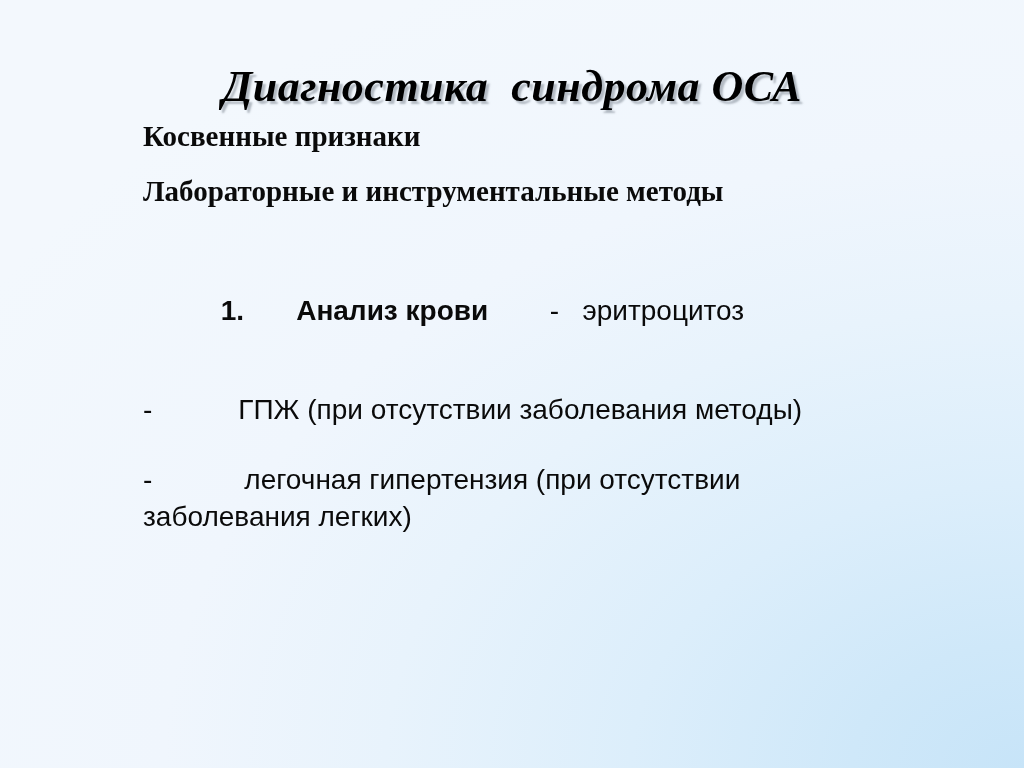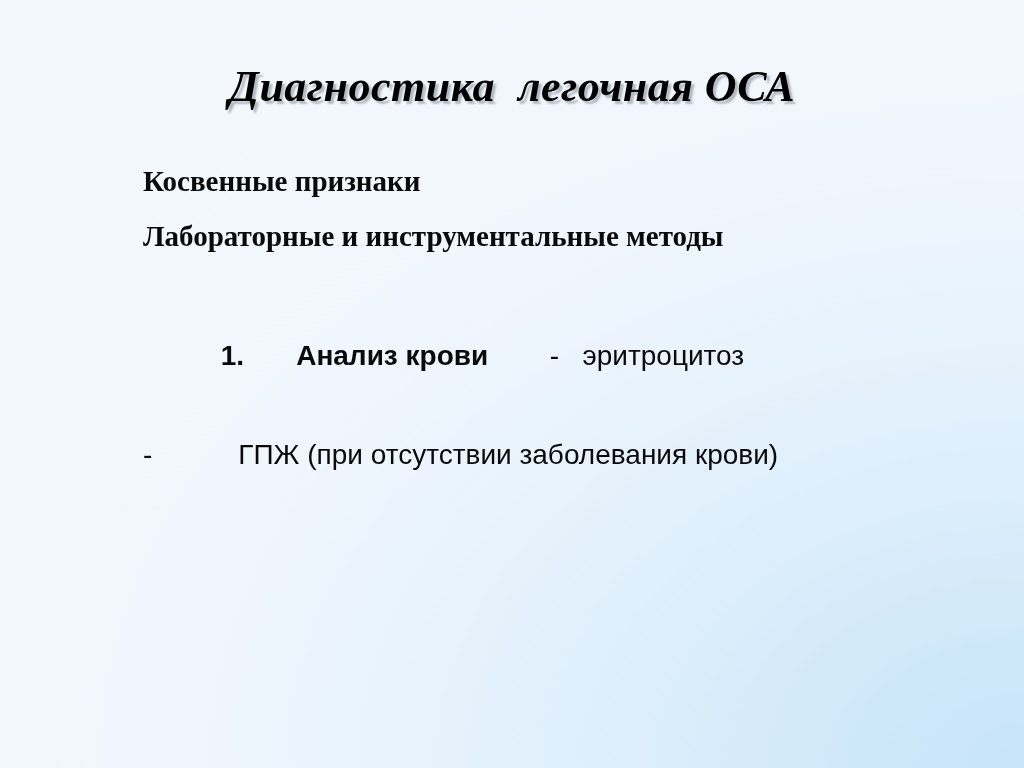--- a/index.html
+++ b/index.html
@@ -66,21 +66,21 @@
 
   .lead-line {
     font-family: "Liberation Serif", "DejaVu Serif", serif;
     font-weight: bold;
     font-size: 29px;
     line-height: 1.0;
     color: #0a0a0a;
     white-space: pre;
   }
 
-  .lead-line.first { margin-bottom: 26px; margin-top: 45px; }
+  .lead-line.first { margin-bottom: 26px; }
   .lead-line.second { margin-bottom: 0; }
 
   .list-area {
     margin-top: 58px;
   }
 
   .list-item {
     margin-bottom: 34px;
   }
 
@@ -128,41 +128,45 @@
     font-weight: normal;
     color: #0a0a0a;
   }
 </style>
 </head>
 <body>
 
 <div class="slide">
 
   <div class="title-wrap">
-    <h1 class="slide-title">Диагностика  легочная ОСА</h1>
+    <h1 class="slide-title">Диагностика  синдрома ОСА</h1>
   </div>
 
   <div class="body-block">
 
     <div class="lead-line first">Косвенные признаки</div>
 
     <div class="lead-line second">Лабораторные и инструментальные методы</div>
 
     <div class="list-area">
 
       <div class="list-item">
         <div class="item-head">
           <span class="item-num">1.</span><span class="item-gap-wide"></span><span class="item-title">Анализ крови</span><span class="item-tail">  -   эритроцитоз</span>
         </div>
       </div>
 
       <div class="list-item">
         <div class="sub-line">
-          <span class="dash">-</span><span class="sub-gap"></span><span>ГПЖ (при отсутствии заболевания крови)</span>
+          <span class="dash">-</span><span class="sub-gap"></span><span>ГПЖ (при отсутствии заболевания методы)</span>
         </div>
       </div>
 
       <div class="list-item">
+        <div class="sub-line">
+          <span class="dash">-</span><span class="sub-gap-lg"></span><span>легочная  гипертензия (при отсутствии</span>
+          <div class="sub-wrap">заболевания легких)</div>
+        </div>
       </div>
 
     </div>
   </div>
 </div>
 
 </body></html>

